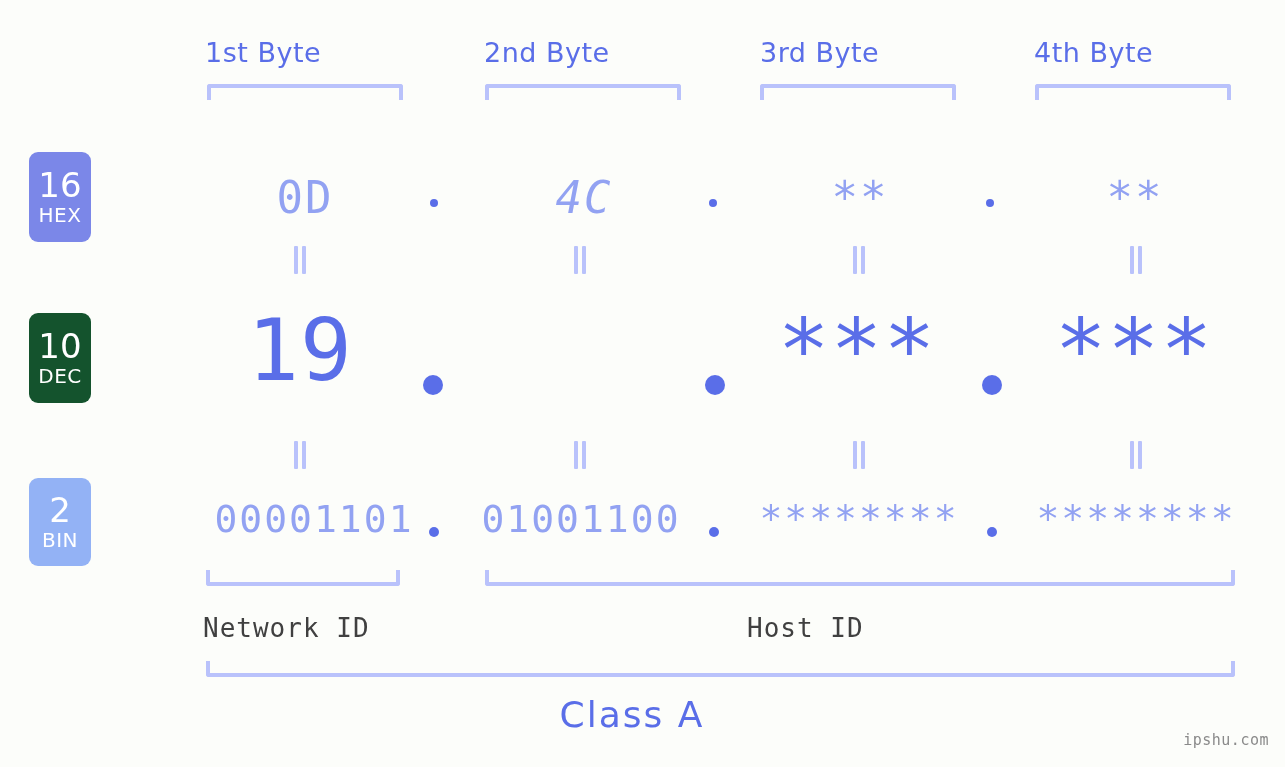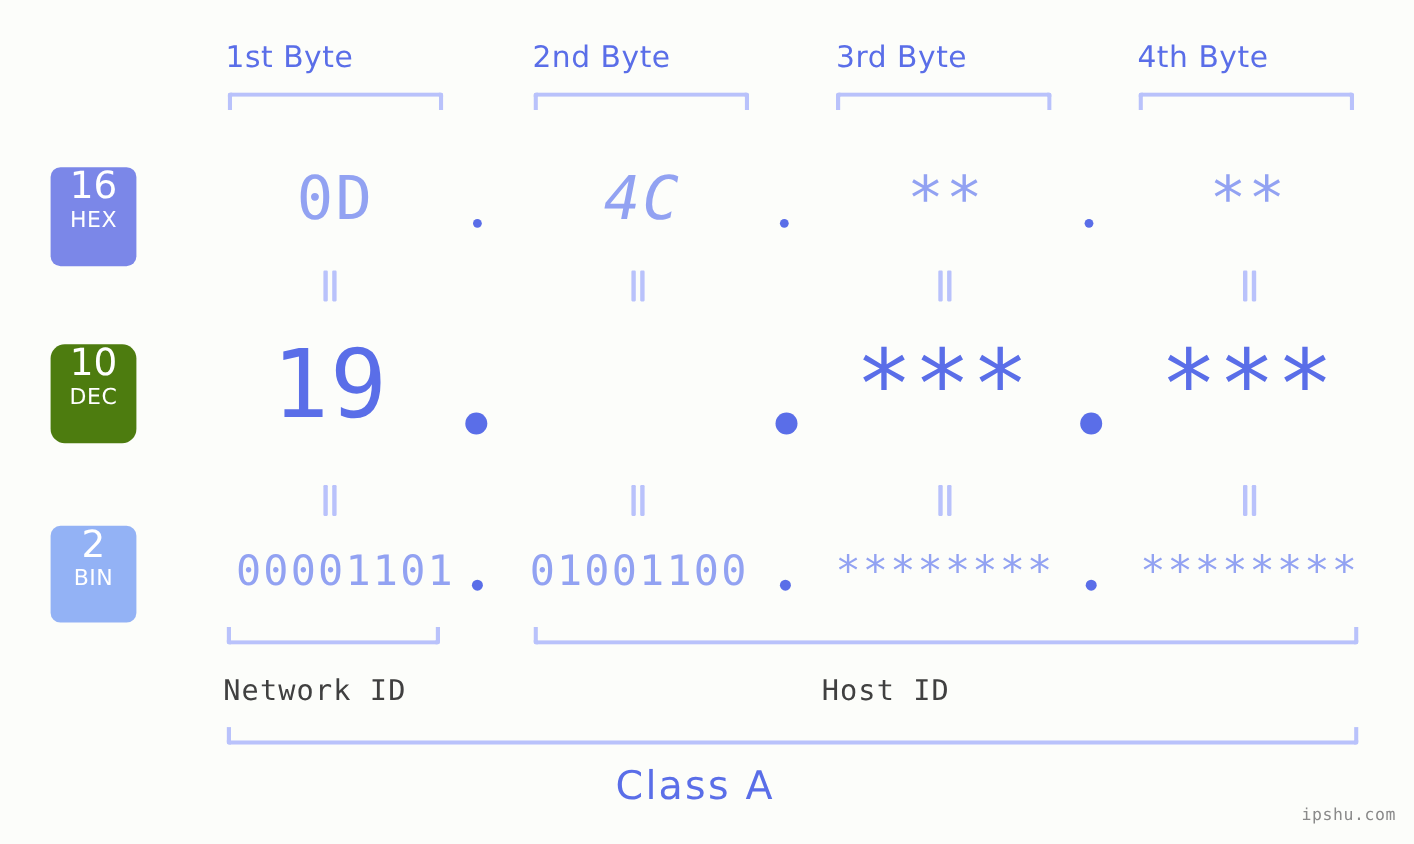--- a/index.html
+++ b/index.html
@@ -54,28 +54,29 @@
     border-left: 4px solid #b9c2fb;
     border-right: 4px solid #b9c2fb;
     border-top: none;
     height: 16px;
     border-radius: 0 0 3px 3px;
   }
 
   
   .badge {
     position: absolute;
-    left: 46px;
-    width: 78px;
+    left: 29px;
+    width: 62px;
     border-radius: 9px;
     color: #ffffff;
     text-align: center;
     display: flex;
     flex-direction: column;
     align-items: center;
+    justify-content: center;
     font-family: "DejaVu Sans", sans-serif;
   }
   .badge .num {
     font-size: 34px;
     line-height: 34px;
     font-weight: 400;
     letter-spacing: 0px;
   }
   .badge .lbl {
     font-size: 20px;
@@ -86,24 +87,25 @@
   }
 
   
   .cell {
     position: absolute;
     text-align: center;
     white-space: nowrap;
     font-family: "DejaVu Sans Mono", monospace;
   }
   .hex-val {
-    font-size: 55px;
+    font-size: 44px;
     line-height: 54px;
     color: #92a2f2;
     letter-spacing: 2px;
+    margin-top: 18px;
   }
   .dec-val {
     font-size: 86px;
     line-height: 100px;
     color: #5a6ee8;
     letter-spacing: 1px;
   }
   .bin-val {
     font-size: 38px;
     line-height: 48px;
@@ -185,21 +187,21 @@
   <div class="bracket-down" style="left:207px; top:84px; width:196px;"></div>
   <div class="bracket-down" style="left:485px; top:84px; width:196px;"></div>
   <div class="bracket-down" style="left:760px; top:84px; width:196px;"></div>
   <div class="bracket-down" style="left:1035px; top:84px; width:196px;"></div>
 
   <div class="badge" style="top:152px; height:90px; background:#7b87e8;">
     <span class="num">16</span>
     <span class="lbl">HEX</span>
   </div>
 
-  <div class="badge" style="top:313px; height:90px; background:#4d7c0f;border-radius:13px;">
+  <div class="badge" style="top:313px; height:90px; background:#14532d;">
     <span class="num">10</span>
     <span class="lbl">DEC</span>
   </div>
 
   <div class="badge" style="top:478px; height:88px; background:#93b2f5;">
     <span class="num">2</span>
     <span class="lbl">BIN</span>
   </div>
 
   <div class="cell hex-val" style="left:205px; top:153px; width:200px;">0D</div>

